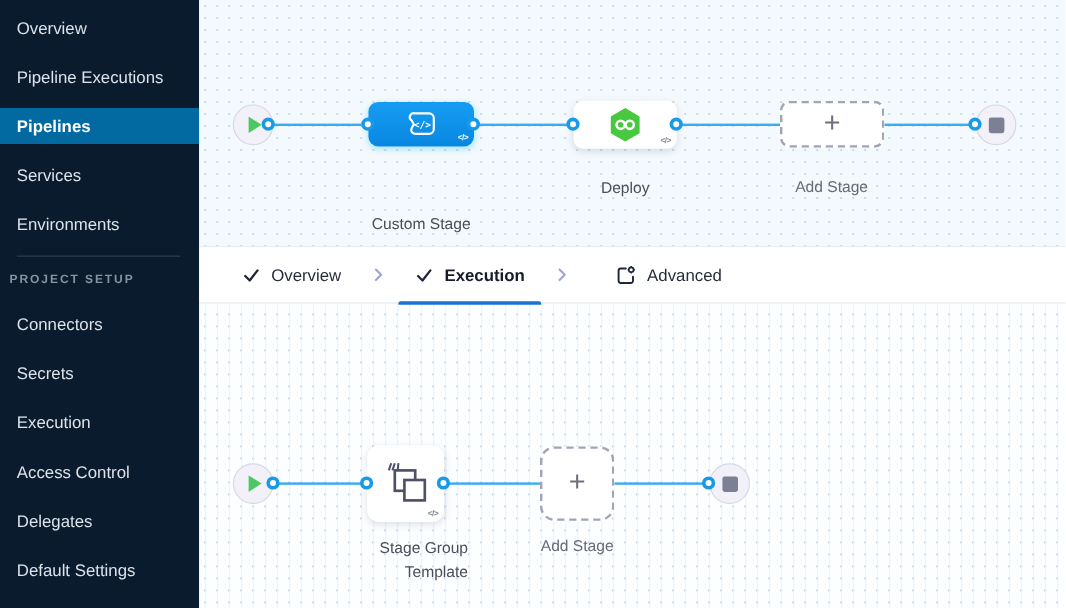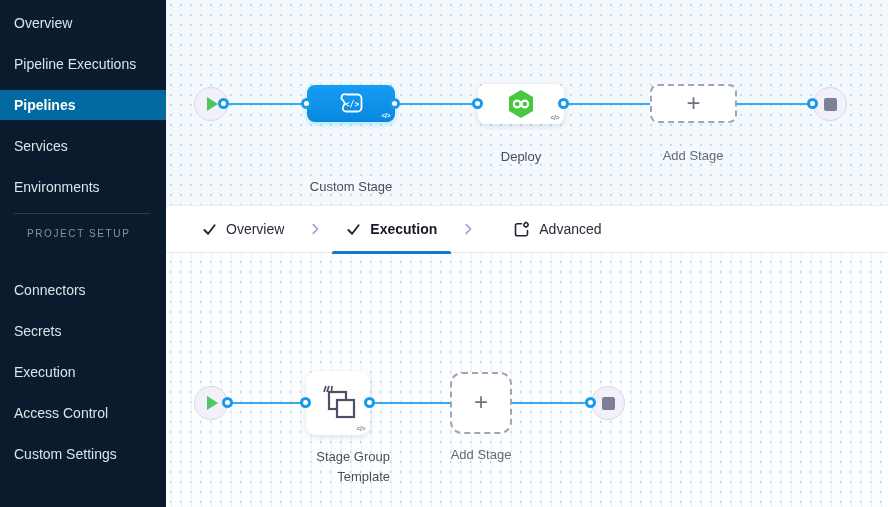--- a/index.html
+++ b/index.html
@@ -6,22 +6,22 @@
   html,body { width:888px; height:507px; overflow:hidden; }
   body { font-family:"Liberation Sans", sans-serif; }
   .app { position:relative; width:888px; height:507px; background:#fff; }
 
   
   .sidebar { position:absolute; left:0; top:0; width:166px; height:507px; background:#0a1b2d; padding-top:8px; }
   .nav-item { height:30px; display:flex; align-items:center; padding-left:14px; margin-bottom:11px;
               color:#dce3ea; font-size:14px; cursor:pointer; }
   .nav-item.active { background:#0369a1; color:#ffffff; font-weight:600; }
   .sidebar-divider { border:none; border-top:1px solid #2c3c4e; margin:0 16px 14px 14px; }
-  .section-label { padding-left:27px; margin-bottom:36px; color:#8793a3; font-size:10px;
-                   font-weight:400; letter-spacing:1.6px; }
+  .section-label { padding-left:8px; margin-bottom:16px; color:#8793a3; font-size:10px;
+                   font-weight:700; letter-spacing:1.6px; }
 
   
   .main { position:absolute; left:166px; top:0; width:722px; height:507px; }
 
   .canvas-top { position:relative; width:722px; height:205px;
     background-color:#f3f9fd;
     background-image:radial-gradient(#c8daea 1px, transparent 1.2px);
     background-size:10px 10px; }
 
   .tabbar { position:relative; display:flex; align-items:center; width:722px; height:48px;
@@ -75,21 +75,22 @@
     <div class="nav-item">Pipeline Executions</div>
     <div class="nav-item active">Pipelines</div>
     <div class="nav-item">Services</div>
     <div class="nav-item">Environments</div>
     <hr class="sidebar-divider">
     <div class="section-label">PROJECT SETUP</div>
     <div class="nav-item">Connectors</div>
     <div class="nav-item">Secrets</div>
     <div class="nav-item">Execution</div>
     <div class="nav-item">Access Control</div>
-    <div class="nav-item">Custom Settings</div>
+    <div class="nav-item">Delegates</div>
+    <div class="nav-item">Default Settings</div>
   </aside>
 
   <div class="main">
 
     <div class="canvas-top">
 
       <div class="edge" style="left:58px; top:103px; width:77px;"></div>
       <div class="edge" style="left:229px; top:103px; width:83px;"></div>
       <div class="edge" style="left:398px; top:103px; width:86px;"></div>
       <div class="edge" style="left:571px; top:103px; width:76px;"></div>

